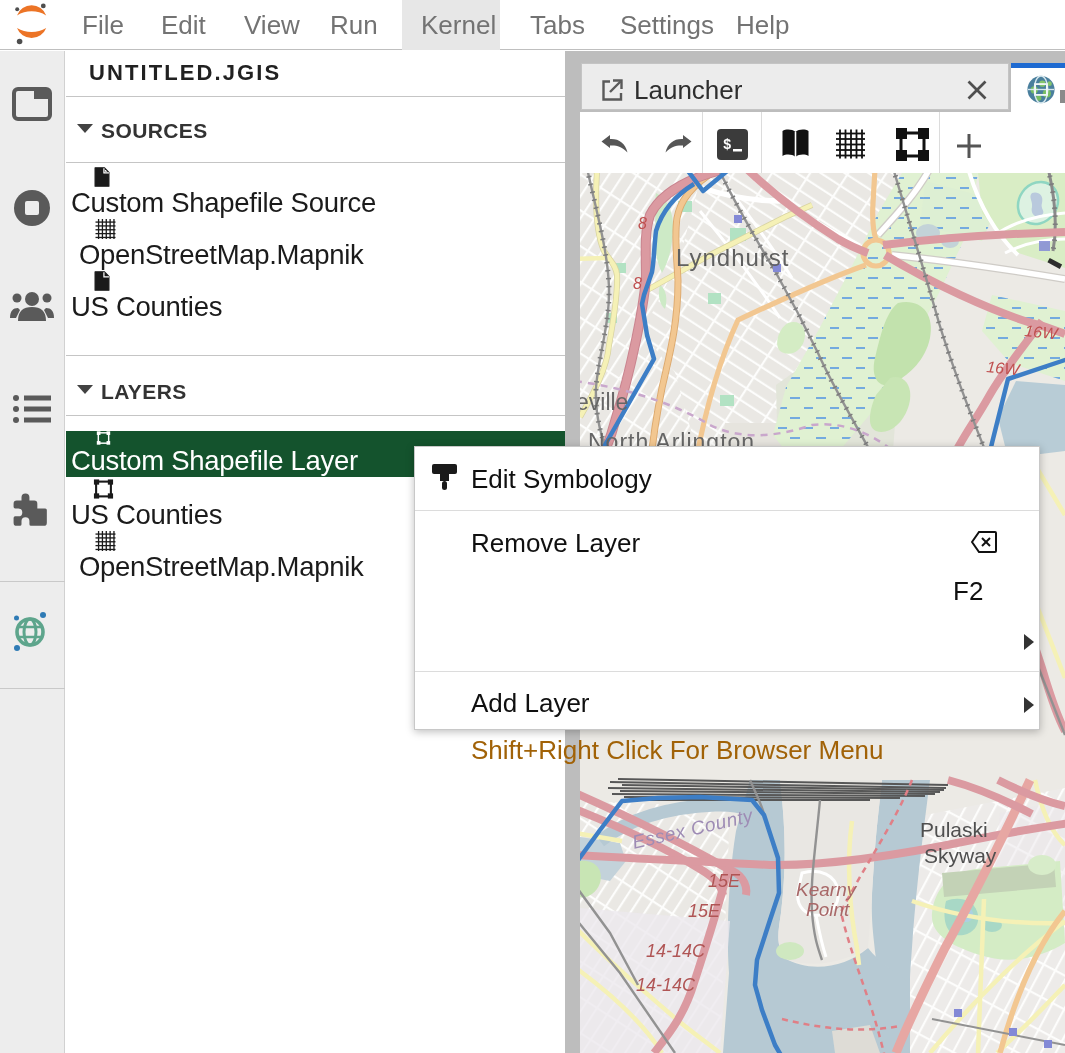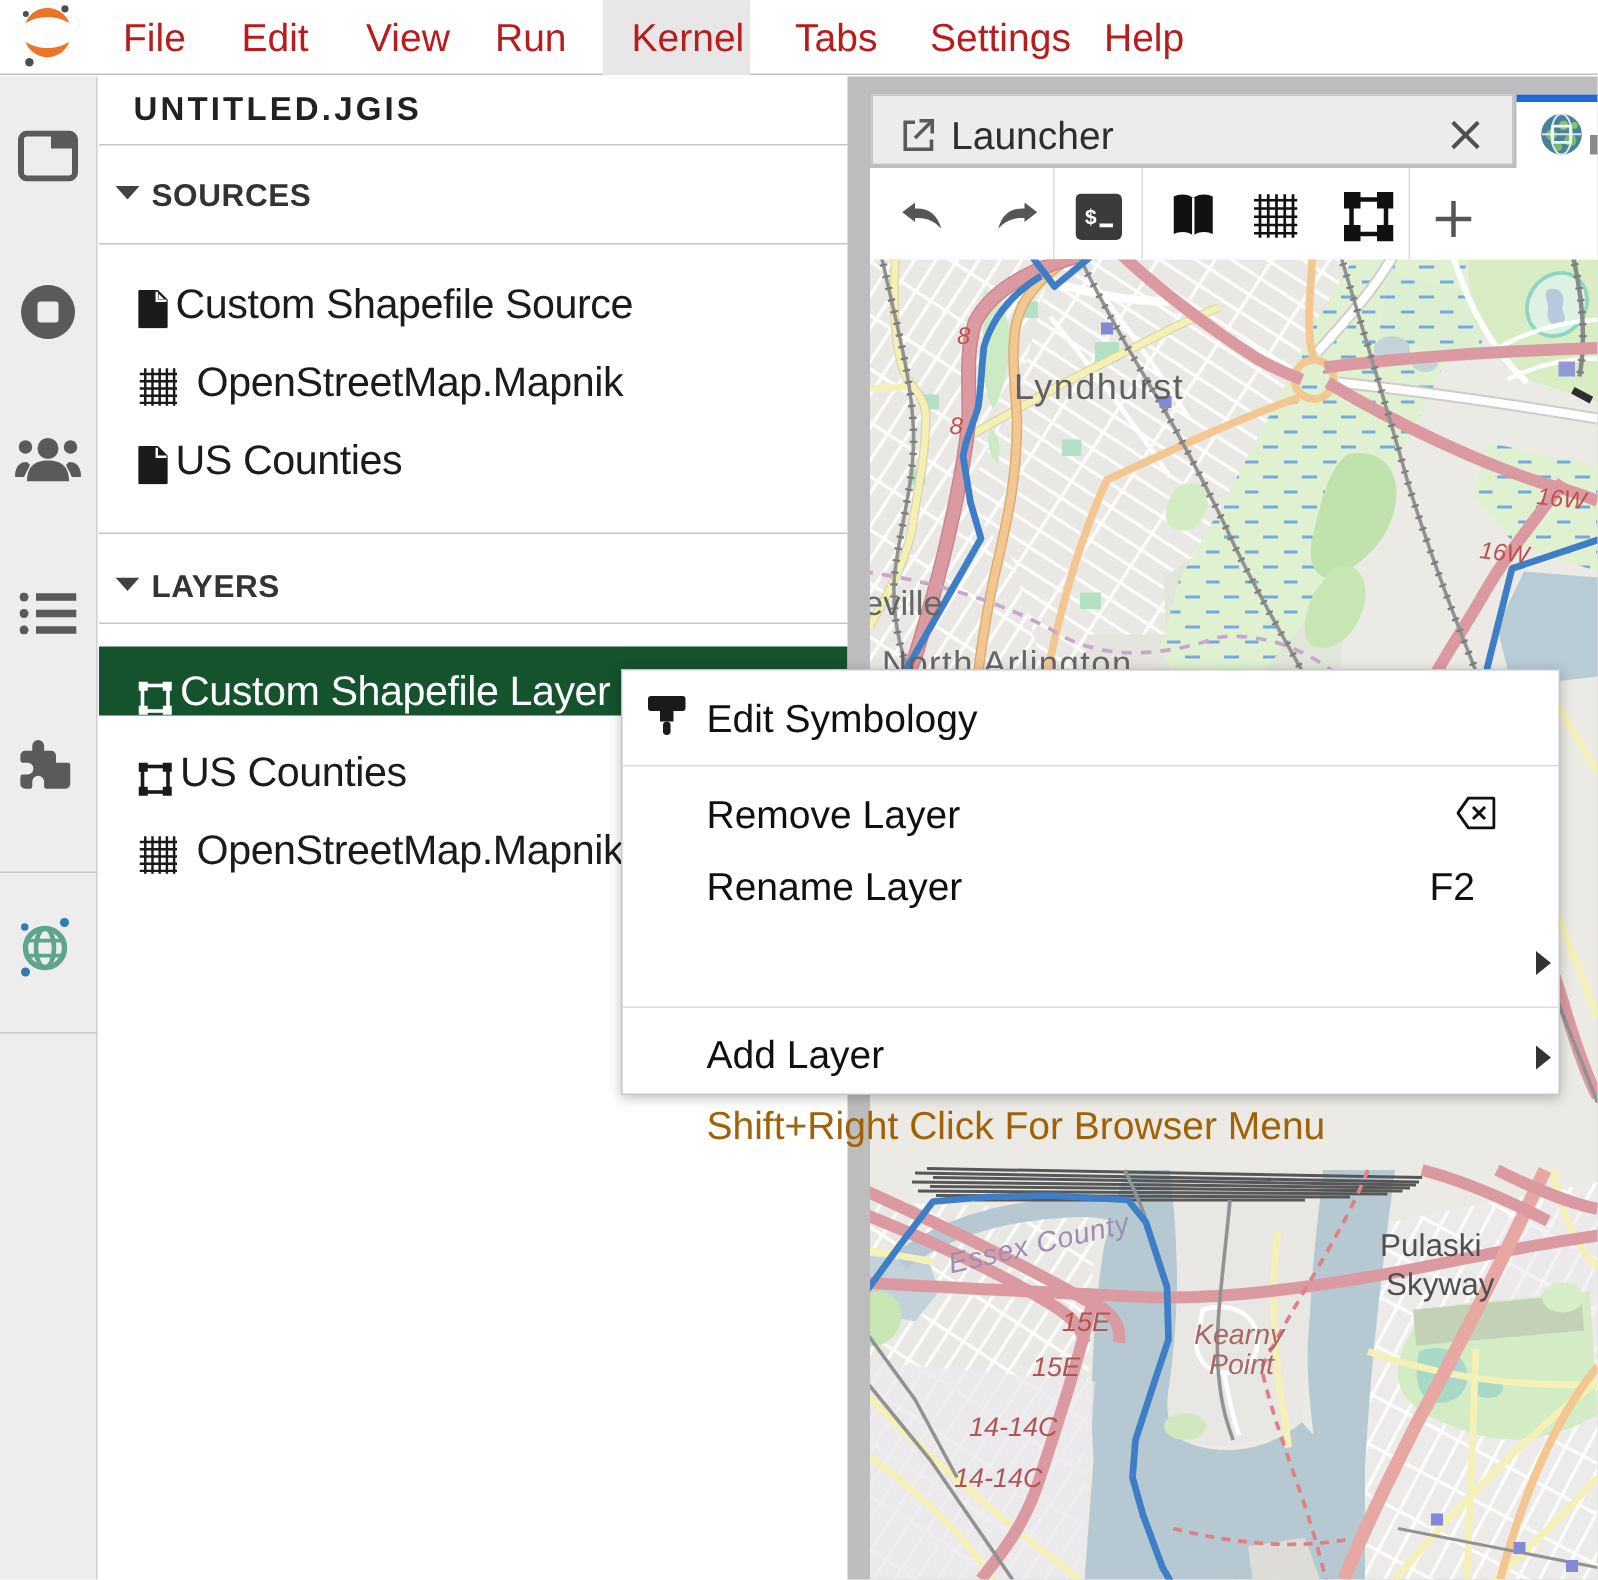--- a/index.html
+++ b/index.html
@@ -2,31 +2,31 @@
 <html><head>
 <meta charset="utf-8">
 <style>
   * { margin:0; padding:0; box-sizing:border-box; }
   html,body { width:1065px; height:1053px; overflow:hidden; background:#fff;
     font-family:"Liberation Sans", sans-serif; }
   .abs { position:absolute; }
   
   #menubar { position:absolute; left:0; top:0; width:1065px; height:50px; background:#fff;
     border-bottom:1px solid #bfbfbf; z-index:5; }
-  .mitem { position:absolute; top:0; height:50px; line-height:50px; font-size:26px; color:#b91c1c; }
+  .mitem { position:absolute; top:0; height:50px; line-height:50px; font-size:26px; color:#737373; }
   
   #sidebar { position:absolute; left:0; top:51px; width:65px; height:1002px; background:#ededed;
     border-right:1px solid #d1d1d1; }
   
   #panel { position:absolute; left:66px; top:51px; width:499px; height:1002px; background:#fff; }
   .ptitle { position:absolute; left:23px; top:9px; font-size:22px; font-weight:bold;
     letter-spacing:2.1px; color:#212121; }
   .sechead { font-size:21px; font-weight:bold; color:#333; letter-spacing:0.4px; }
   .hline { position:absolute; left:0; width:499px; height:0; border-top:1px solid #c5c5c5; }
-  .row { position:absolute; left:0; width:499px; height:52px; display:flex; align-items:flex-end; }
+  .row { position:absolute; left:0; width:499px; height:52px; display:flex; align-items:flex-start;flex-direction:column; }
   .row .txt { font-size:27.5px; color:#1b1b1b; letter-spacing:-0.3px; }
   
   #dock { position:absolute; left:565px; top:51px; width:500px; height:1002px; background:#bdbdbd; }
   #tabL { position:absolute; left:16px; top:12px; width:428px; height:47px; background:#ececec;
     border:1px solid #c4c4c4;text-align:center; }
   #tabA { position:absolute; left:446px; top:12px; width:54px; height:49px; background:#fff;
     border-top:5px solid #1e6ad1; }
   #toolbar { position:absolute; left:15px; top:61px; width:485px; height:64px; background:#fff; border-bottom:2px solid #c9c9c9; }
   
   #map { position:absolute; left:580px; top:173px; width:485px; height:880px; }
@@ -495,21 +495,20 @@
     <rect x="11" y="18" width="5" height="9" rx="2.5" fill="#1a1a1a"></rect>
   </svg>
   <span class="ci" style="top:17px">Edit Symbology</span>
   <div class="cline" style="top:63px"></div>
   <span class="ci" style="top:81px">Remove Layer</span>
   <svg class="abs" style="left:556px;top:84px" width="26" height="22" viewBox="0 0 26 22">
     <path d="M8 1 L24 1 Q25 1 25 2 L25 20 Q25 21 24 21 L8 21 L1 11 Z" fill="none" stroke="#111" stroke-width="2"></path>
     <line x1="11" y1="7" x2="19" y2="15" stroke="#111" stroke-width="2"></line>
     <line x1="19" y1="7" x2="11" y2="15" stroke="#111" stroke-width="2"></line>
   </svg>
-  <span class="ci" style="top:129px">Rename Layer</span>
   <span class="ci" style="left:538px;top:129px">F2</span>
   <svg class="abs" style="left:608px;top:186px" width="12" height="18">
       <path d="M1 1 L11 9 L1 17 Z" fill="#333"></path>
     </svg>
   <div class="cline" style="top:224px"></div>
   <span class="ci" style="top:241px">Add Layer</span>
   <svg class="abs" style="left:608px;top:249px" width="12" height="18">
       <path d="M1 1 L11 9 L1 17 Z" fill="#333"></path>
     </svg>
   <span class="ci" style="top:288px;color:#a16207">Shift+Right Click For Browser Menu</span>

